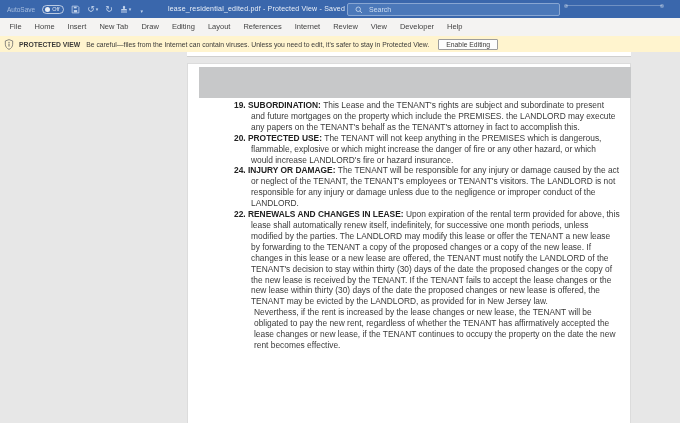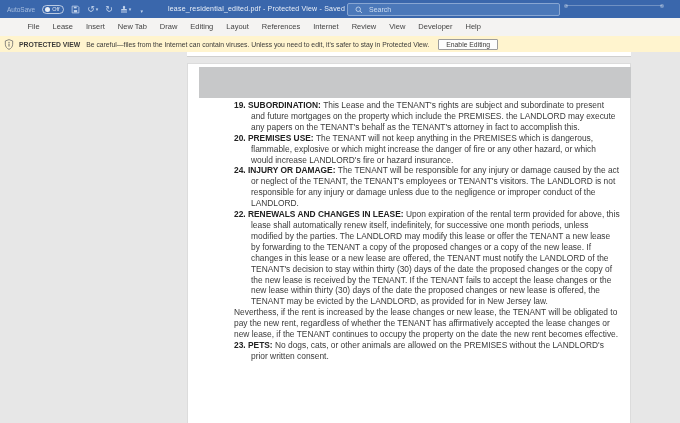--- a/index.html
+++ b/index.html
@@ -27,21 +27,21 @@
     display:flex; align-items:center; padding-left:7px; gap:6px; cursor:text; }
   .searchbox .ph { font-size:7px; color:#cdddf1; }
   .tb-artifact { position:absolute; left:566px; top:5px; width:96px; height:1px;
     background:rgba(255,255,255,.28); }
   .tb-artifact::before,.tb-artifact::after { content:""; position:absolute; top:-1.5px;
     width:4px; height:4px; border-radius:50%; background:rgba(255,255,255,.32); }
   .tb-artifact::before { left:-2px; } .tb-artifact::after { right:-2px; }
 
   
   .menubar { position:absolute; left:0; top:18px; width:680px; height:18px;
-    background:#f4f3f2; display:flex; align-items:center; padding-left:21px; }
+    background:#f4f3f2; display:flex; align-items:center; padding-left:3px; }
   .tab { font-size:7.5px; color:#444; padding:0 6.5px; line-height:18px; cursor:pointer; white-space:nowrap; }
 
   
   .banner { position:absolute; left:0; top:36px; width:680px; height:16px;
     background:#fff4ce; display:flex; align-items:center; padding-left:4px; }
   .banner-label { font-size:6.8px; font-weight:700; color:#3b3a39; margin-left:5px; white-space:nowrap; }
   .banner-msg { font-size:6.8px; color:#3b3a39; margin-left:6px; white-space:nowrap; }
   .banner-btn { margin-left:9px; height:11px; line-height:9px; padding:0 7px; font-size:6.8px;
     color:#3b3a39; background:#fdfdfd; border:1px solid #9d9d9d; border-radius:1px; cursor:pointer; white-space:nowrap; }
 
@@ -49,21 +49,21 @@
   .docarea { position:absolute; left:0; top:52px; width:576px; height:371px; background:#e7e7e7; }
   .prev-page { position:absolute; left:187px; top:0; width:444px; height:5px;
     background:#ffffff; border-bottom:1px solid #cfcfcf; }
   .page { position:absolute; left:187px; top:11px; width:444px; height:360px;
     background:#ffffff; border:1px solid #dcdcdc; border-bottom:none; }
   .gray-block { margin-left:11px; margin-top:3px; width:432px; height:31px; background:#c7c8c9; }
   .doc-text { margin-left:46px; margin-right:10px; margin-top:2px;
     font-size:8.4px; line-height:10.9px; color:#3a3a3a; }
   .doc-item { padding-left:17px; text-indent:-17px; }
   .doc-item .num,.doc-item .hd { font-weight:700; color:#222; }
-  .doc-para { margin-left:0; }
+  .doc-para { margin-left:20px; }
 </style>
 </head>
 <body>
 
 <div class="app">
 
   <div class="titlebar">
     <div class="qat">
       <span class="autosave-label">AutoSave</span>
       <span class="autosave-toggle">
@@ -103,21 +103,21 @@
           </svg>
       </span>
       <span class="ph">Search</span>
     </div>
     <div class="tb-artifact"></div>
   </div>
 
   <div class="menubar">
     <span style="display:flex;">
         <span class="tab">File</span>
-        <span class="tab">Lease</span>
+        <span class="tab">Home</span>
         <span class="tab">Insert</span>
         <span class="tab">New Tab</span>
         <span class="tab">Draw</span>
         <span class="tab">Editing</span>
         <span class="tab">Layout</span>
         <span class="tab">References</span>
         <span class="tab">Internet</span>
         <span class="tab">Review</span>
         <span class="tab">View</span>
         <span class="tab">Developer</span>
@@ -137,22 +137,21 @@
     <span class="banner-msg">Be careful—files from the Internet can contain viruses. Unless you need to edit, it's safer to stay in Protected View.</span>
     <button class="banner-btn">Enable Editing</button>
   </div>
 
   <div class="docarea">
     <div class="prev-page"></div>
     <div class="page">
       <div class="gray-block"></div>
       <div class="doc-text">
           <div class="doc-item"><span class="num">19. </span><span class="hd">SUBORDINATION: </span>This Lease and the TENANT's rights are subject and subordinate to present and future mortgages on the property which include the PREMISES. the LANDLORD may execute any papers on the TENANT's behalf as the TENANT's attorney in fact to accomplish this.</div>
-          <div class="doc-item"><span class="num">20. </span><span class="hd">PREMISES USE: </span>The TENANT will not keep anything in the PREMISES which is dangerous, flammable, explosive or which might increase the danger of fire or any other hazard, or which would increase LANDLORD's fire or hazard insurance.</div>
+          <div class="doc-item"><span class="num">20. </span><span class="hd">PROTECTED USE: </span>The TENANT will not keep anything in the PREMISES which is dangerous, flammable, explosive or which might increase the danger of fire or any other hazard, or which would increase LANDLORD's fire or hazard insurance.</div>
           <div class="doc-item"><span class="num">24. </span><span class="hd">INJURY OR DAMAGE: </span>The TENANT will be responsible for any injury or damage caused by the act or neglect of the TENANT, the TENANT's employees or TENANT's visitors. The LANDLORD is not responsible for any injury or damage unless due to the negligence or improper conduct of the LANDLORD.</div>
           <div class="doc-item"><span class="num">22. </span><span class="hd">RENEWALS AND CHANGES IN LEASE: </span>Upon expiration of the rental term provided for above, this lease shall automatically renew itself, indefinitely, for successive one month periods, unless modified by the parties. The LANDLORD may modify this lease or offer the TENANT a new lease by forwarding to the TENANT a copy of the proposed changes or a copy of the new lease. If changes in this lease or a new lease are offered, the TENANT must notify the LANDLORD of the TENANT's decision to stay within thirty (30) days of the date the proposed changes or the copy of the new lease is received by the TENANT. If the TENANT fails to accept the lease changes or the new lease within thirty (30) days of the date the proposed changes or new lease is offered, the TENANT may be evicted by the LANDLORD, as provided for in New Jersey law.</div>
           <div class="doc-para">Neverthess, if the rent is increased by the lease changes or new lease, the TENANT will be obligated to pay the new rent, regardless of whether the TENANT has affirmatively accepted the lease changes or new lease, if the TENANT continues to occupy the property on the date the new rent becomes effective.</div>
-          <div class="doc-item"><span class="num">23. </span><span class="hd">PETS: </span>No dogs, cats, or other animals are allowed on the PREMISES without the LANDLORD's prior written consent.</div>
         </div>
     </div>
   </div>
 
 </div>
 
 </body></html>

